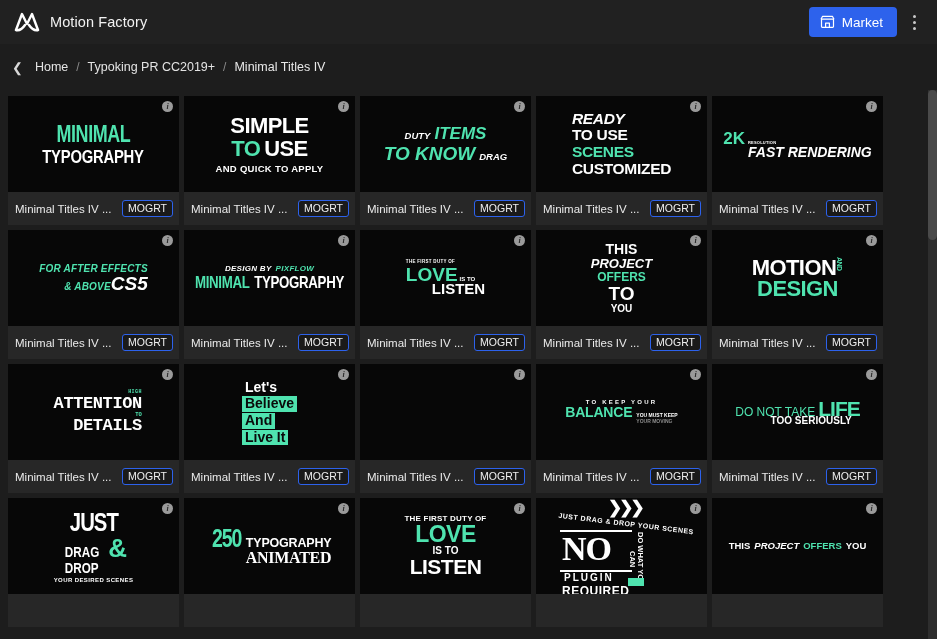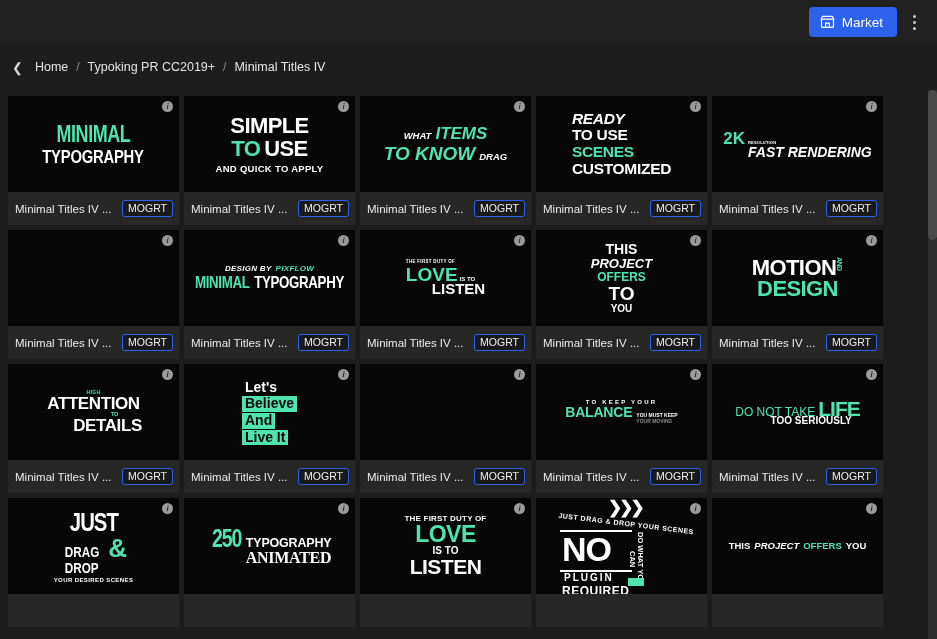--- a/index.html
+++ b/index.html
@@ -221,21 +221,21 @@
 
   .t10 .l1 { font-size: 22px; letter-spacing: -.6px; }
   .t10 .l2 { font-size: 22px; letter-spacing: -.6px; margin-top: -1px; }
   .t10 .vert {
     writing-mode: vertical-rl;
     font-size: 7px;
     line-height: 1;
     vertical-align: top;
   }
 
-  .t11 { text-align: center; }
+  .t11 { text-align: right; font-family: Liberation Mono, monospace; }
   .t11 .l0 { font-size: 5px; letter-spacing: .4px; }
   .t11 .l1 { font-size: 17px; letter-spacing: -.4px; }
   .t11 .l2 { font-size: 5.5px; margin-left: 42px; }
   .t11 .l3 { font-size: 17px; margin-left: 28px; letter-spacing: -.4px; }
 
   .t12 { text-align: left; }
   .t12 .ln { font-size: 14px; line-height: 1.12; display: inline-block; padding: 0 3px; }
   .t12 .hl { background: #4fe3af; color: #0a0a0a; }
 
   .t13 .l1 { font-size: 16px; }
@@ -265,21 +265,21 @@
   .t17 .s2 { font-size: 16px; font-family: "Liberation Serif", serif; letter-spacing: -.3px; }
 
   .t18 .l0 { font-size: 8px; letter-spacing: .2px; }
   .t18 .l1 { font-size: 23px; letter-spacing: -.5px; }
   .t18 .l2 { font-size: 10px; }
   .t18 .l3 { font-size: 21px; letter-spacing: -.5px; }
 
   .t19 { position: relative; width: 100%; height: 100%; }
   .t19 .chev { position: absolute; top: 1px; left: 50%; transform: translateX(-40%); font-size: 17px; letter-spacing: -3px; }
   .t19 .drag { position: absolute; top: 22px; left: 22px; font-size: 7px; letter-spacing: .5px; transform: rotate(7deg); }
-  .t19 .no { position: absolute; top: 34px; left: 26px; font-size: 34px; font-family: Liberation Sans, sans-serif; letter-spacing: -1px; }
+  .t19 .no { position: absolute; top: 34px; left: 26px; font-size: 34px; font-family: Liberation Serif, serif; letter-spacing: -1px; }
   .t19 .vert2 { position: absolute; top: 26px; left: 92px; writing-mode: vertical-rl; font-size: 7.5px; line-height: 1.05; }
   .t19 .plug { position: absolute; top: 75px; left: 28px; font-size: 10px; letter-spacing: 2px; }
   .t19 .req { position: absolute; top: 87px; left: 26px; font-size: 12px; letter-spacing: .5px; }
   .t19 .sq { position: absolute; top: 80px; left: 92px; width: 16px; height: 8px; background: #4fe3af; }
   .t19 .bar { position: absolute; left: 24px; width: 72px; height: 1.5px; background: #fff; }
 
   .t20 .row { display: flex; align-items: baseline; justify-content: center; gap: 4px; font-size: 9.5px; }
   .t20 .it { font-style: italic; }
 
   
@@ -296,20 +296,30 @@
     width: 9px;
     height: 150px;
     background: #4a4a4a;
     border-radius: 5px;
   }
 </style>
 </head>
 <body>
 
 <div id="topbar">
+  <div id="brand">
+    <span>
+      <svg id="logo-mark" viewBox="0 0 26 22" fill="none">
+        <path d="M2 19 L8 3 L13 13 L18 3 L24 19" stroke="#ffffff" stroke-width="2.4" stroke-linecap="round" stroke-linejoin="round"></path>
+        <path d="M2 19 C6 20 9 17 11 14" stroke="#ffffff" stroke-width="2.4" stroke-linecap="round"></path>
+        <path d="M24 19 C20 20 17 17 15 14" stroke="#ffffff" stroke-width="2.4" stroke-linecap="round"></path>
+      </svg>
+    </span>
+    <span id="brand-name">Motion Factory</span>
+  </div>
 
   <div id="topbar-right">
     <button id="market-btn">
       <span>
         <svg width="15" height="14" viewBox="0 0 15 14" fill="none">
           <path d="M1.5 4.2h12v7.3a.8.8 0 0 1-.8.8H2.3a.8.8 0 0 1-.8-.8V4.2z" stroke="#fff" stroke-width="1.2" stroke-linejoin="round"></path>
           <path d="M1 4.2 2.6 1.3h9.8L14 4.2" stroke="#fff" stroke-width="1.2" stroke-linejoin="round"></path>
           <path d="M5.6 12.3V8.1h3.8v4.2" stroke="#fff" stroke-width="1.2" stroke-linejoin="round"></path>
         </svg>
       </span>
@@ -362,21 +372,21 @@
       <div class="meta">
         <span class="meta-title">Minimal Titles IV ...</span>
         <span class="badge">MOGRT</span>
       </div>
     </div>
 
     <div class="card">
       <div class="thumb">
         <span class="info-icon">i</span>
         <div class="art t3">
-          <div class="l1"><span class="w sm">WHAT</span><span class="g" style="margin-left:4px">ITEMS</span></div>
+          <div class="l1"><span class="w sm">DUTY</span><span class="g" style="margin-left:4px">ITEMS</span></div>
           <div class="l2"><span class="g">TO KNOW</span><span class="w sm" style="margin-left:4px">DRAG</span></div>
         </div>
       </div>
       <div class="meta">
         <span class="meta-title">Minimal Titles IV ...</span>
         <span class="badge">MOGRT</span>
       </div>
     </div>
 
     <div class="card">
@@ -410,20 +420,24 @@
       </div>
       <div class="meta">
         <span class="meta-title">Minimal Titles IV ...</span>
         <span class="badge">MOGRT</span>
       </div>
     </div>
 
     <div class="card">
       <div class="thumb">
         <span class="info-icon">i</span>
+        <div class="art t6">
+          <div class="l1 g">FOR AFTER EFFECTS</div>
+          <div><span class="l2 g">&amp; ABOVE</span><span class="cs w">CS5</span></div>
+        </div>
       </div>
       <div class="meta">
         <span class="meta-title">Minimal Titles IV ...</span>
         <span class="badge">MOGRT</span>
       </div>
     </div>
 
     <div class="card">
       <div class="thumb">
         <span class="info-icon">i</span>

